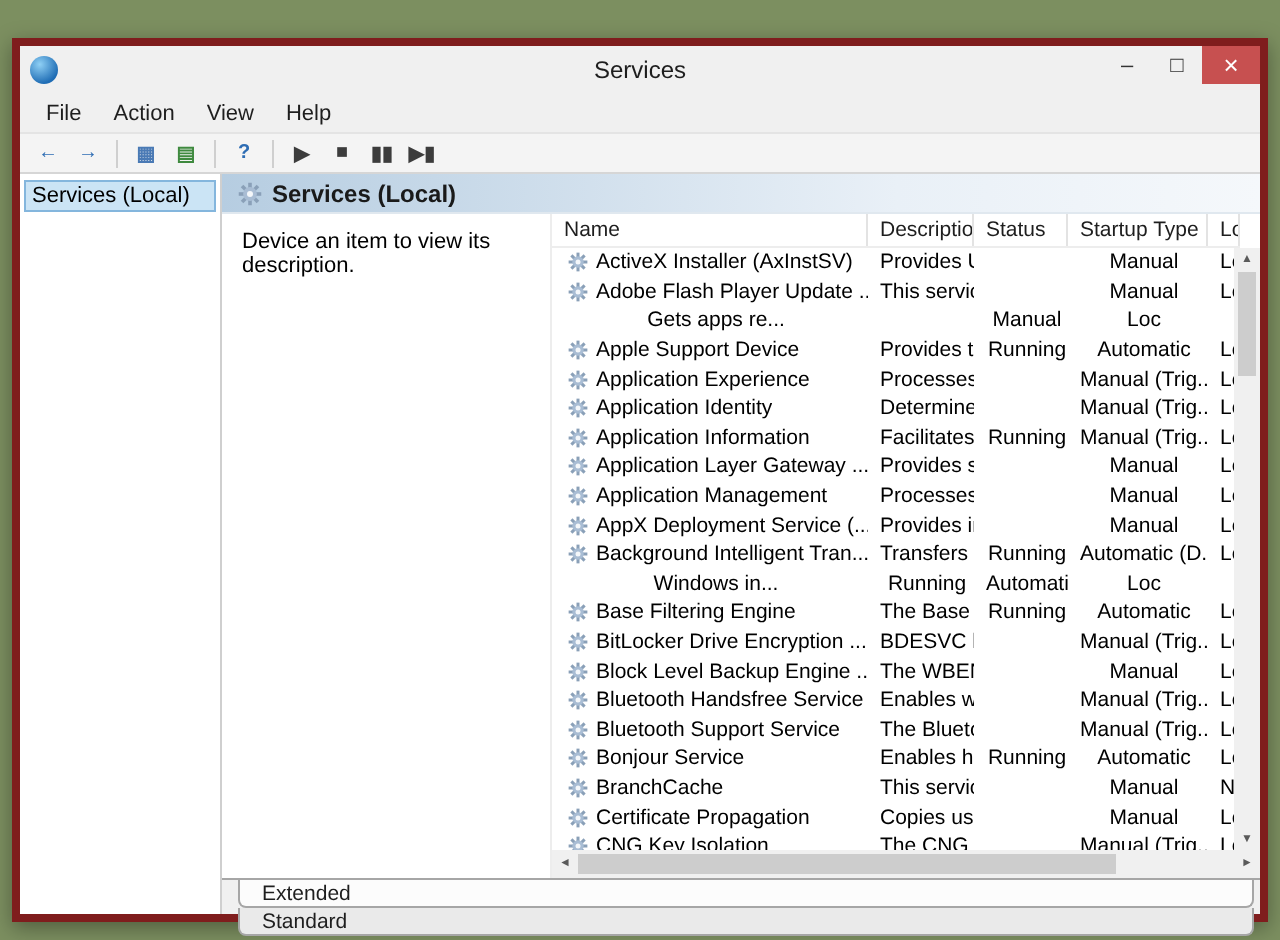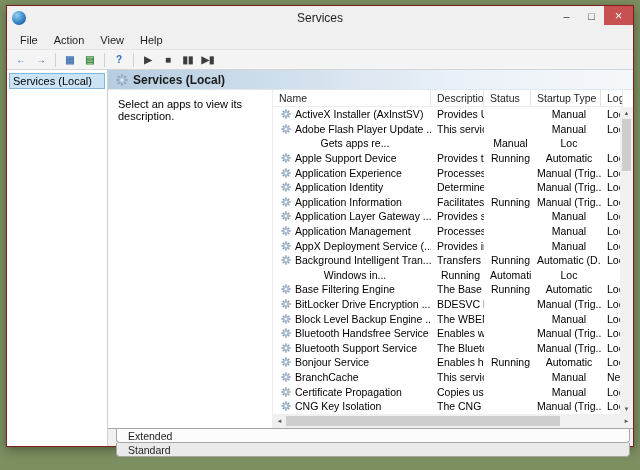--- a/index.html
+++ b/index.html
@@ -1,21 +1,21 @@
 <!DOCTYPE html>
 <html><head>
 <meta charset="utf-8">
 <title>Services</title>
 <style>
   * { margin:0; padding:0; box-sizing:border-box; }
   html,body { width:640px; height:470px; overflow:hidden; }
   body { font-family:"Liberation Sans", sans-serif; background:#7c8f60; position:relative; }
 
-  .window { position:absolute; left:6px; top:5px; width:628px; height:442px;
-            background:#8b5cf6; border:1px solid #7f1d1d; box-shadow:0 3px 10px rgba(0,0,0,.35); }
+  .window { position:absolute; left:6px; top:19px; width:628px; height:442px;
+            background:#8b5cf6; border:4px solid #7f1d1d; box-shadow:0 3px 10px rgba(0,0,0,.35); }
 
   
   .titlebar { height:24px; display:flex; align-items:center; position:relative; background:#f0f0f0; }
   .win-icon { width:14px; height:14px; margin-left:5px; border-radius:50%;
               background:radial-gradient(circle at 35% 30%, #8fd0f5, #1f6db5 72%); flex:0 0 auto; z-index:2; }
   .title { position:absolute; left:0; right:0; text-align:center; font-size:12px; color:#1e1e1e; }
   .controls { margin-left:auto; display:flex; align-self:flex-start; z-index:2; }
   .ctrl { width:25px; height:19px; display:flex; align-items:center; justify-content:center;
           font-size:11px; color:#333; }
   .ctrl.close { background:#c75050; color:#fff; width:29px; font-size:13px; }
@@ -133,21 +133,21 @@
 
       <div class="banner">
         <svg class="banner-icon">
             <use href="#gear"></use>
           </svg>
         <span>Services (Local)</span>
       </div>
 
       <div class="middle">
         <div class="desc-pane">
-          <span>Select an apps to view its description.</span>
+          <span>Device an item to view its description.</span>
         </div>
 
         <div class="list-pane">
           <div class="list-header">
             <span class="hcell">Name</span>
             <span class="hcell">Description</span>
             <span class="hcell">Status</span>
             <span class="hcell">Startup Type</span>
             <span class="hcell">Log</span>
           </div>

